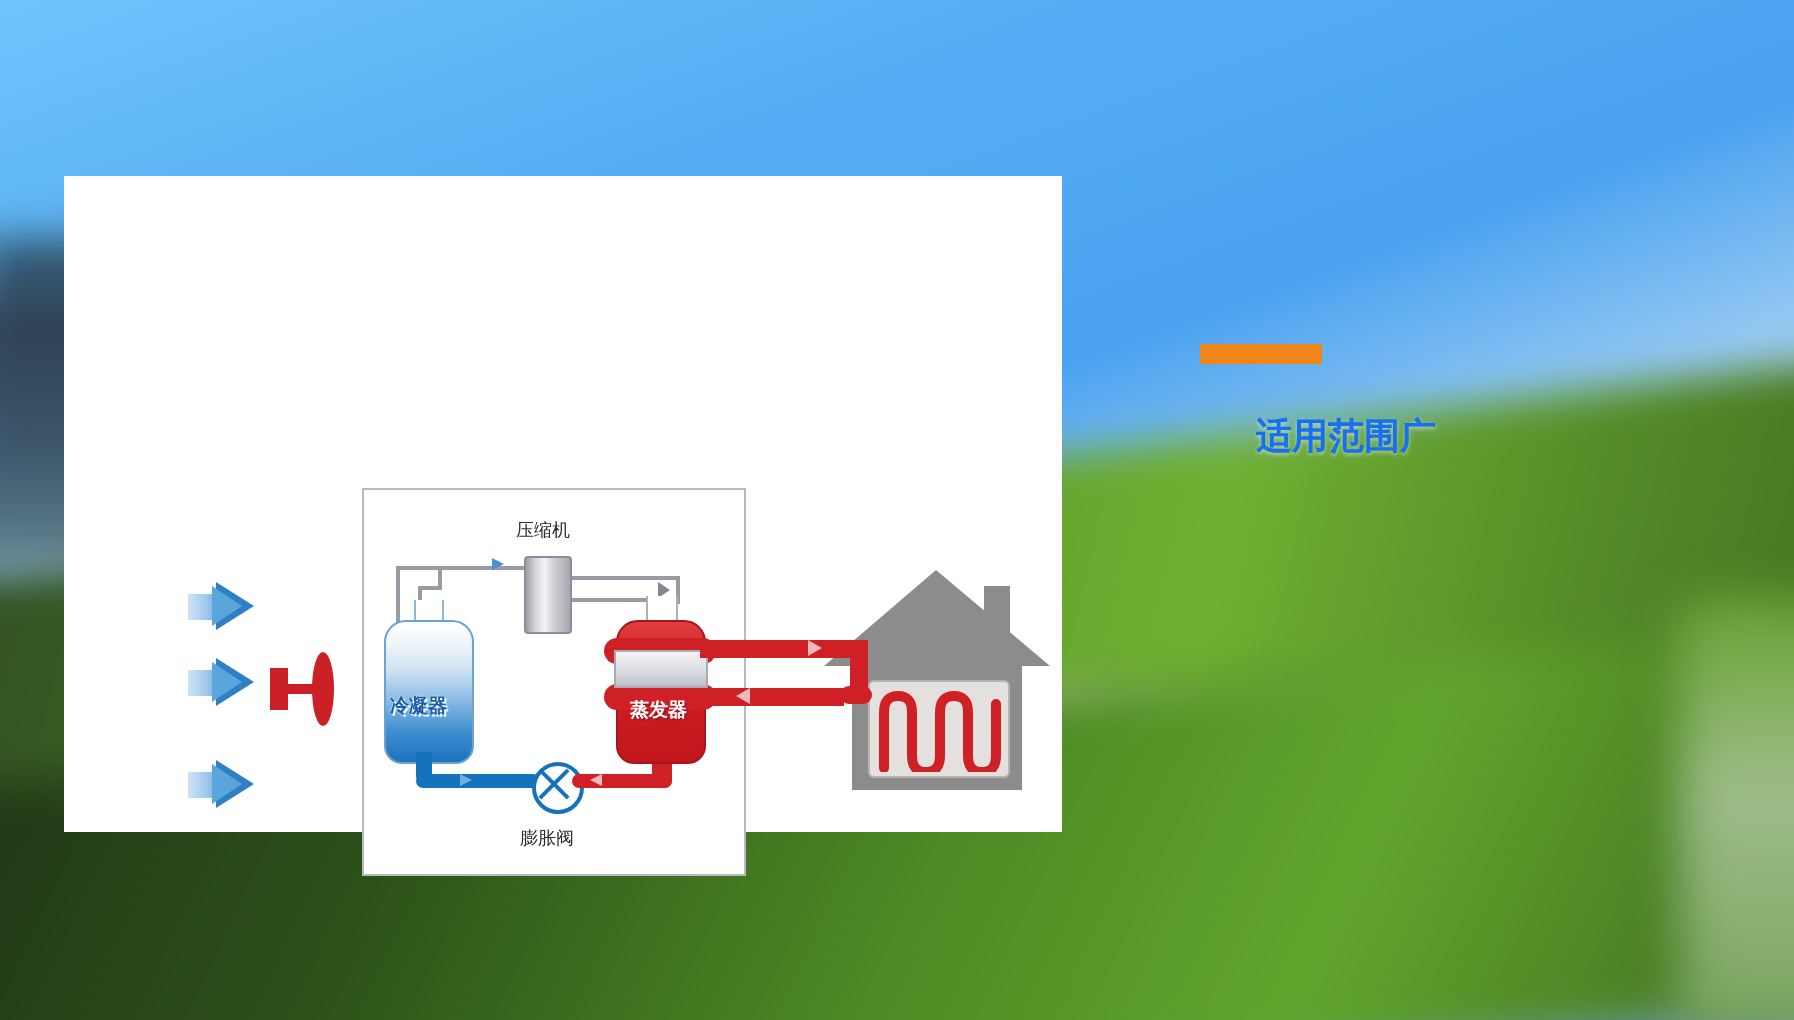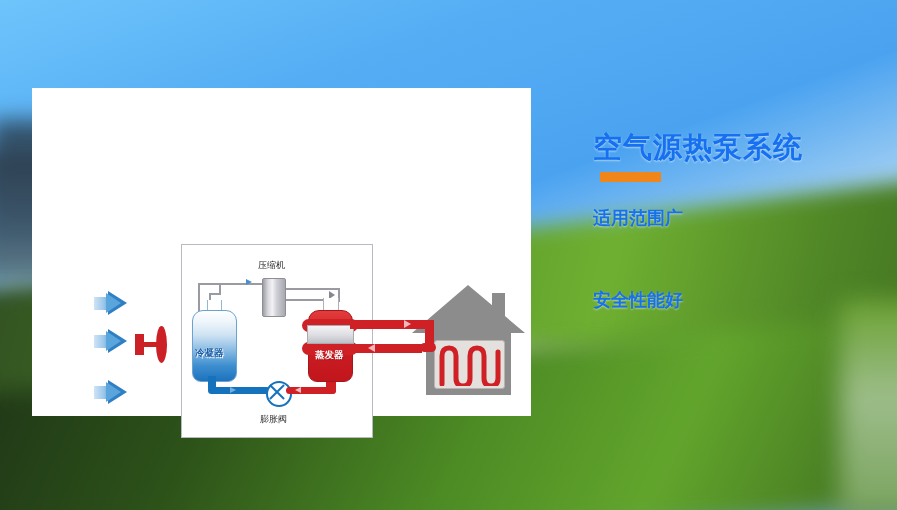--- a/index.html
+++ b/index.html
@@ -202,21 +202,21 @@
   .headline{
     position:absolute;left:593px;top:128px;
     font-size:29px;font-weight:bold;letter-spacing:1px;
     color:#1670ef;
     font-family:"DejaVu Sans","Liberation Sans",sans-serif;
     text-shadow:0 1px 2px rgba(255,255,255,.55);
     white-space:nowrap;
   }
   .accent-bar{position:absolute;left:600px;top:172px;width:61px;height:10px;background:#F08519;}
   .bullet{
-    position:absolute;left:593px;
+    position:absolute;left:628px;
     font-size:18px;font-weight:bold;color:#1670ef;
     font-family:Liberation Mono, monospace;
     text-shadow:0 1px 2px rgba(255,255,255,.5);
     white-space:nowrap;
   }
   #b0{top:206px;}
   #b1{top:247px;}
   #b2{top:288px;}
 </style>
 </head>
@@ -320,18 +320,16 @@
 
     <div class="hpipe" style="left:318px;top:232px;width:84px;height:9px;"></div>
     <div class="hpipe" style="left:318px;top:256px;width:72px;height:9px;"></div>
     <div class="hpipe" style="left:393px;top:232px;width:9px;height:30px;border-radius:0 0 6px 6px;"></div>
     <div class="hpipe" style="left:388px;top:255px;width:16px;height:9px;border-radius:5px;"></div>
     <div class="ah" style="left:372px;top:232px;border-top:4.5px solid transparent;border-bottom:4.5px solid transparent;border-left:7px solid #f2b8ba;"></div>
     <div class="ah" style="left:336px;top:256px;border-top:4.5px solid transparent;border-bottom:4.5px solid transparent;border-right:7px solid #f2b8ba;"></div>
 
   </div>
 
-  <div class="headline">空气源热泵系统</div>
   <div class="accent-bar"></div>
   <div class="bullet" id="b0">适用范围广</div>
-  <div class="bullet" id="b2">安全性能好</div>
 
 </div>
 
 </body></html>

